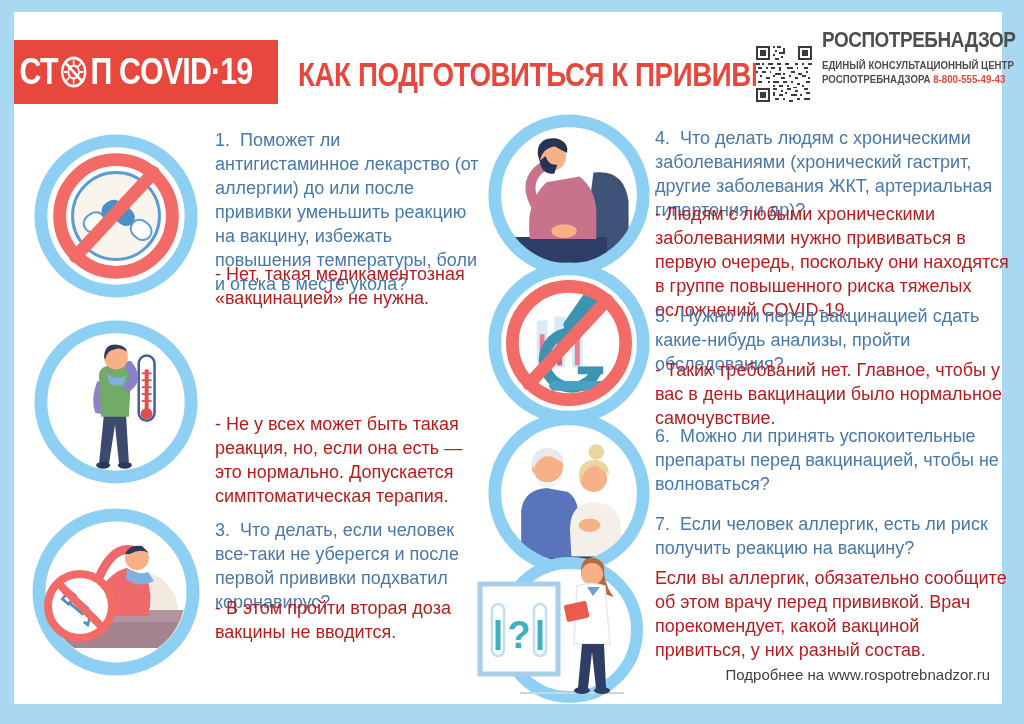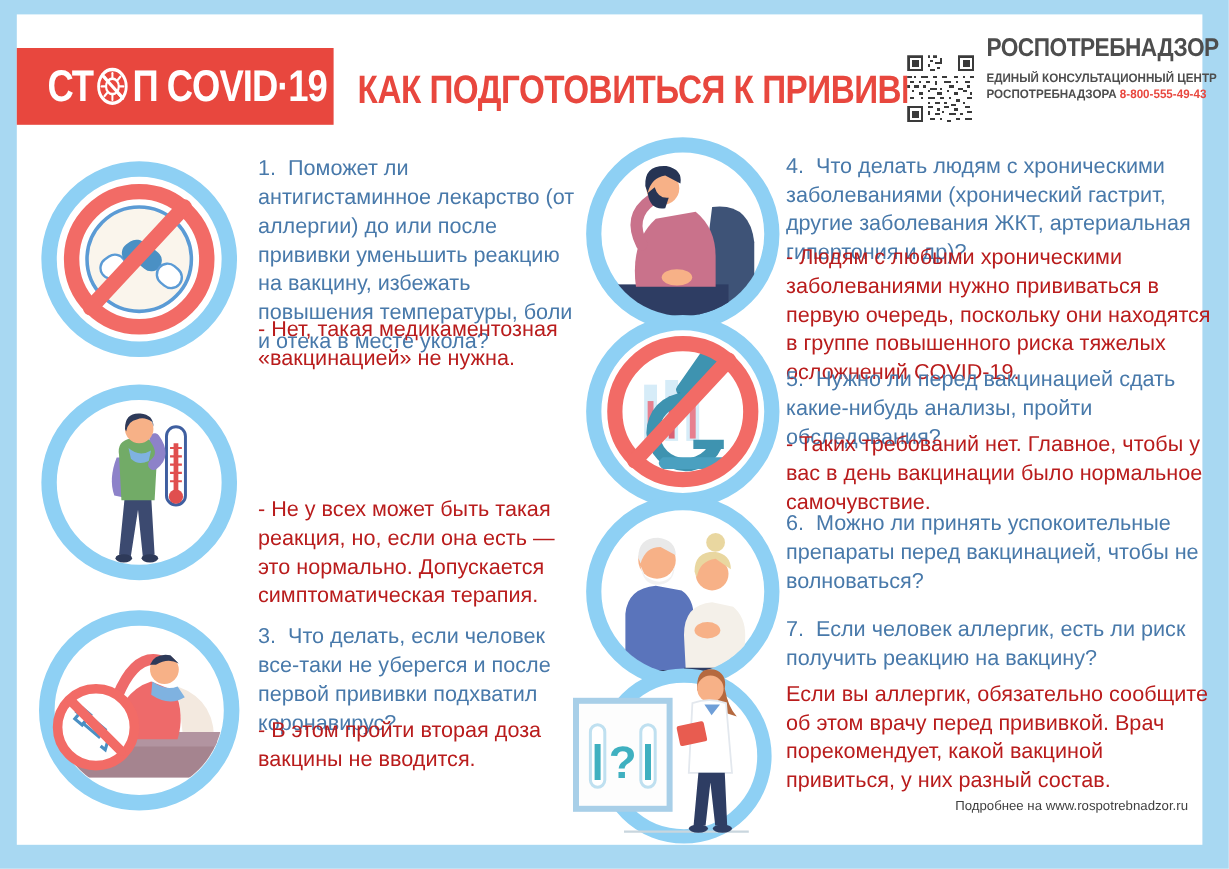--- a/index.html
+++ b/index.html
@@ -1,32 +1,32 @@
 <!DOCTYPE html>
 <html><head>
 <meta charset="utf-8">
 <style>
   html,body{margin:0;padding:0;background:#e9eef2;}
   .poster{position:relative;width:1024px;height:724px;background:#a8d8f2;font-family:"Liberation Sans",sans-serif;overflow:hidden;}
   .content{position:absolute;left:14px;top:12px;width:988px;height:692px;background:#ffffff;}
-  .banner{position:absolute;left:14px;top:40px;width:264px;height:64px;background:#e8473e;display:flex;align-items:center;justify-content:flex-start;}
+  .banner{position:absolute;left:14px;top:40px;width:264px;height:64px;background:#e8473e;display:flex;align-items:center;justify-content:flex-end;}
   .banner-text{color:#ffffff;font-weight:bold;font-size:37px;letter-spacing:-1px;transform:scaleX(.82);display:flex;align-items:center;gap:3px;white-space:nowrap;}
   .banner-text .virus{width:34px;height:34px;display:inline-block;}
   .title{position:absolute;left:298px;top:56px;color:#e8473e;font-weight:bold;font-size:33px;letter-spacing:-.5px;transform:scaleX(.84);transform-origin:left center;white-space:nowrap;}
   .qr{position:absolute;left:756px;top:46px;width:56px;height:56px;}
   .agency{position:absolute;left:822px;top:28px;width:200px;}
   .agency-name{font-size:21.5px;font-weight:bold;color:#4d4d4d;letter-spacing:-.5px;transform:scaleX(.88);transform-origin:left center;white-space:nowrap;}
   .agency-sub{margin-top:6px;font-size:10.2px;font-weight:bold;color:#4d4d4d;line-height:14px;transform:scaleX(.95);transform-origin:left top;white-space:nowrap;}
   .phone{color:#e8473e;}
   .qtext,.atext{position:absolute;font-size:18px;line-height:24px;white-space:pre-wrap;}
   .qtext{color:#4879aa;}
   .atext{color:#b91c1c;}
   .col-l{left:215px;width:272px;}
   .col-r{left:655px;width:354px;}
-  .footer{position:absolute;right:34px;top:666px;font-size:11px;color:#3f3f3f;}
+  .footer{position:absolute;right:34px;top:666px;font-size:15px;color:#3f3f3f;}
   .illus{position:absolute;}
 </style>
 </head>
 <body>
 
 <div class="poster">
   <div class="content"></div>
 
   <div class="banner">
     <div class="banner-text">

